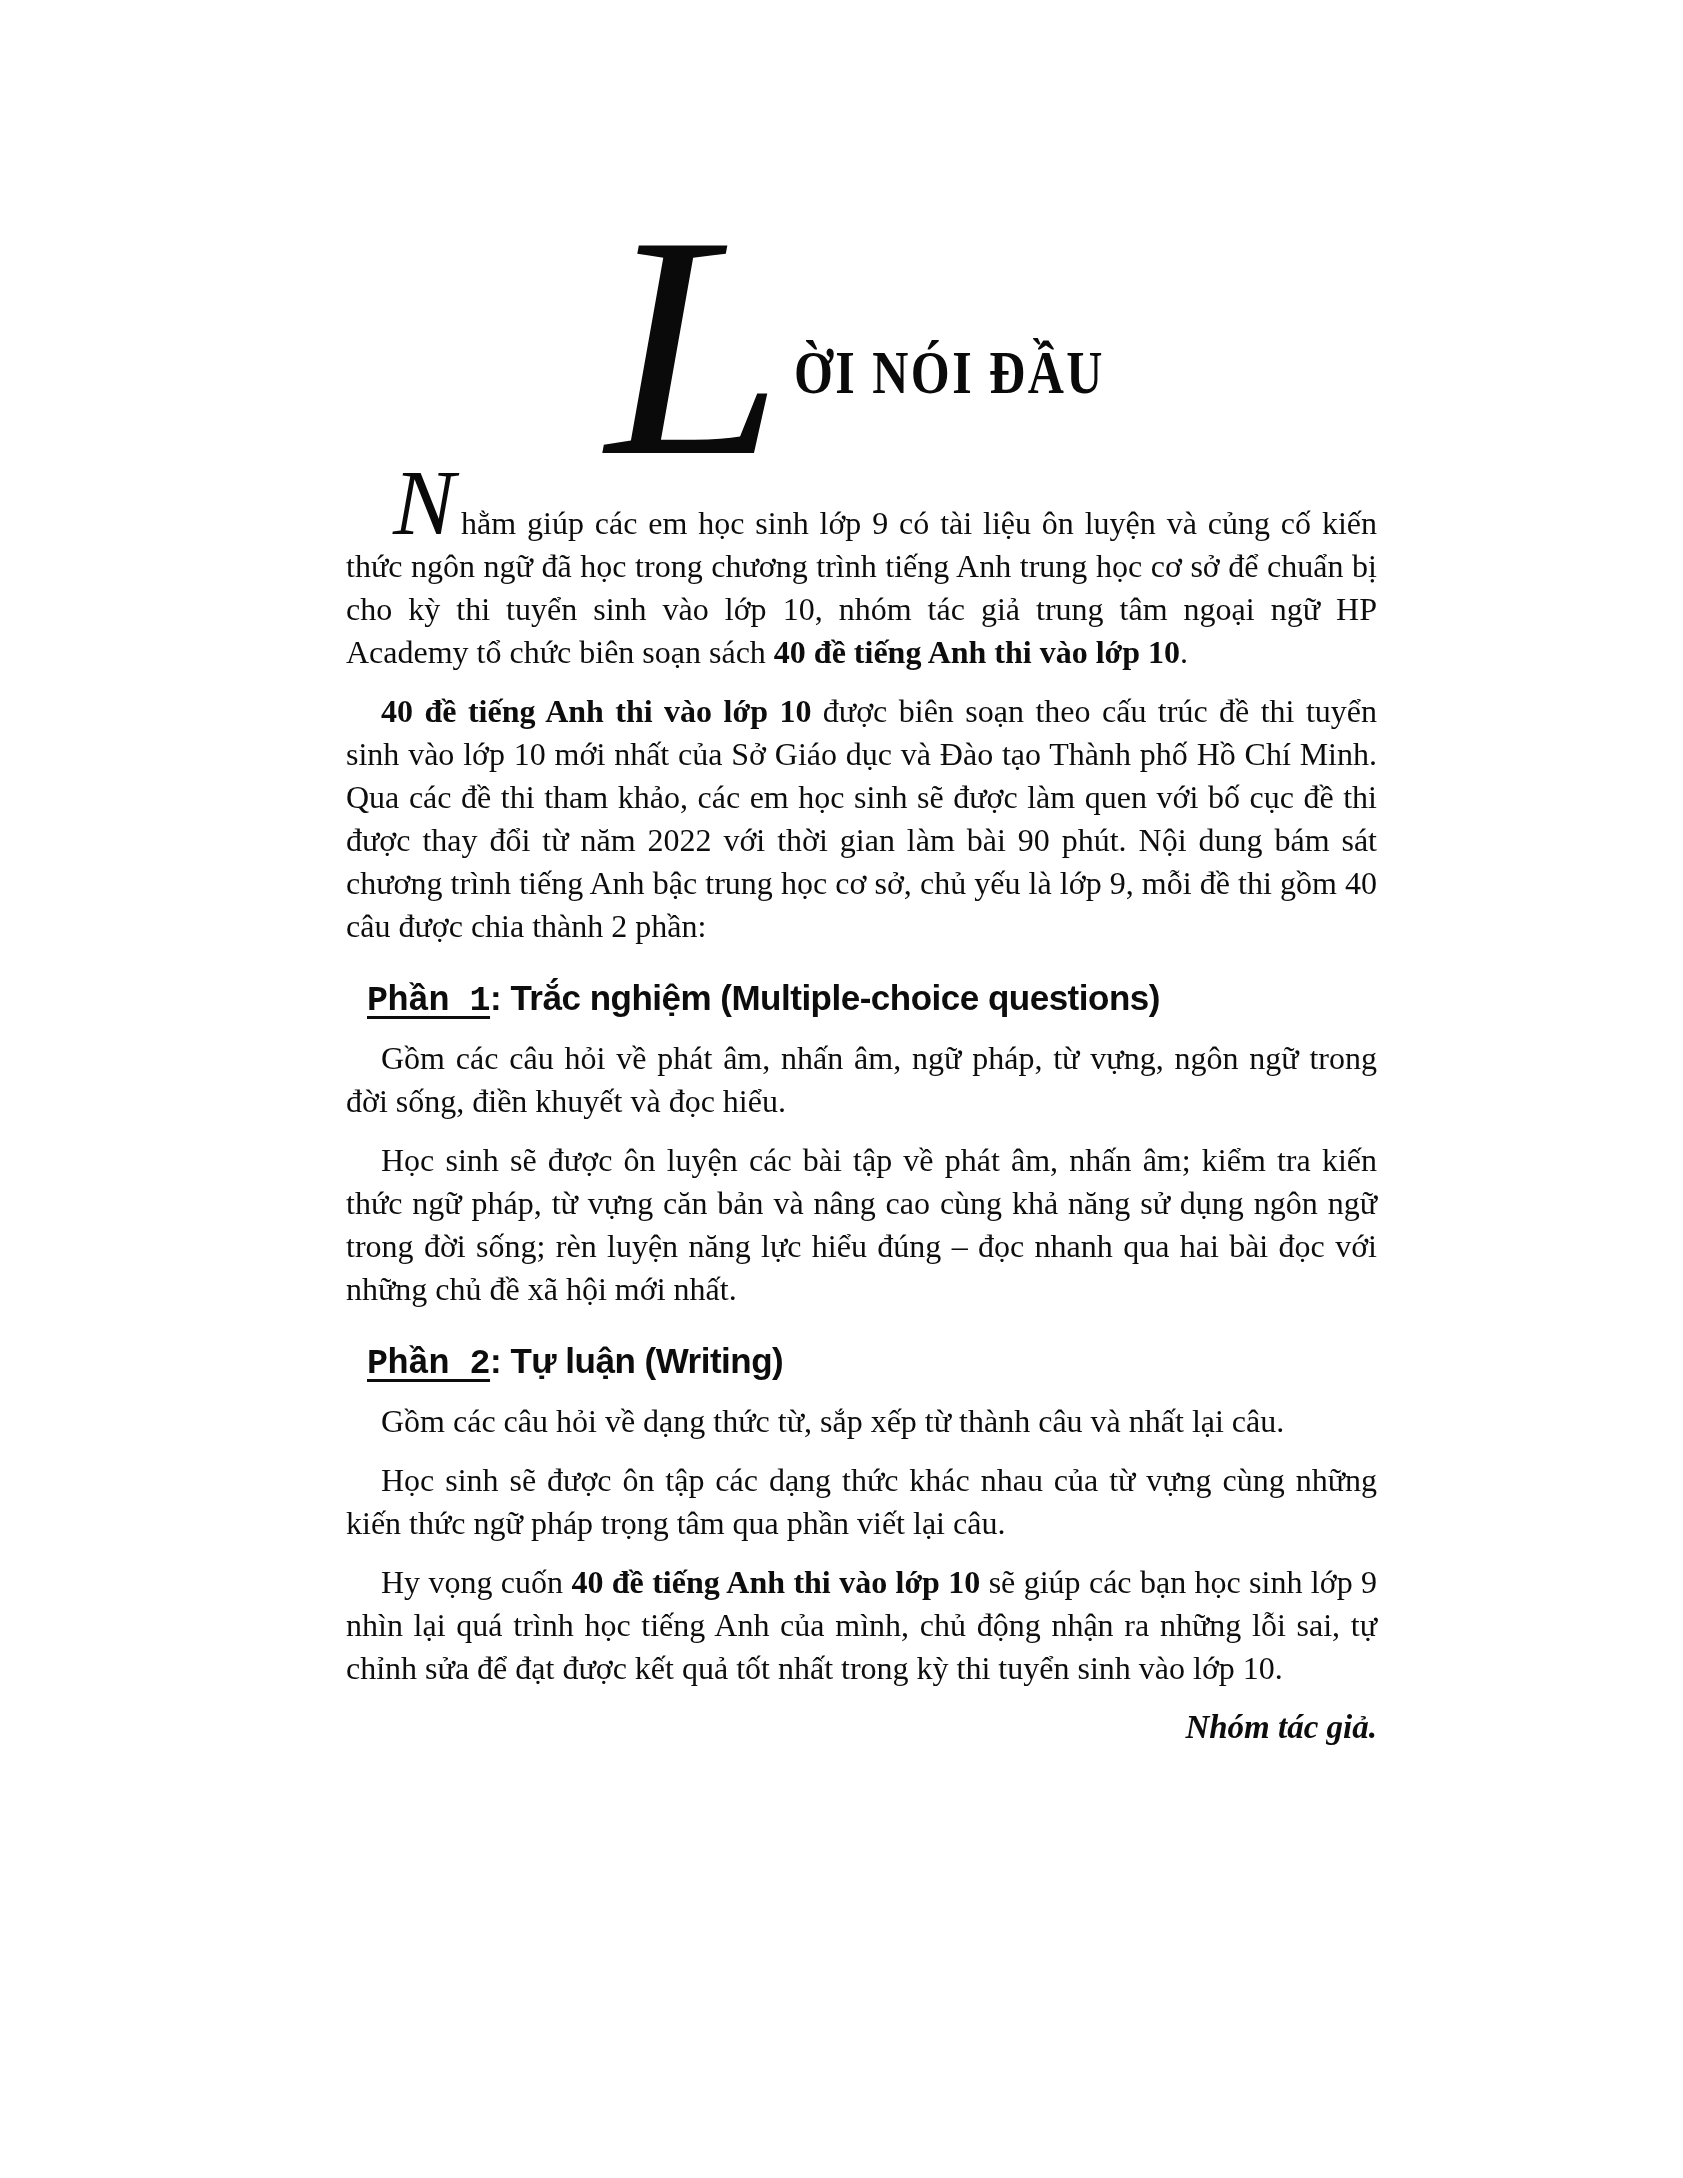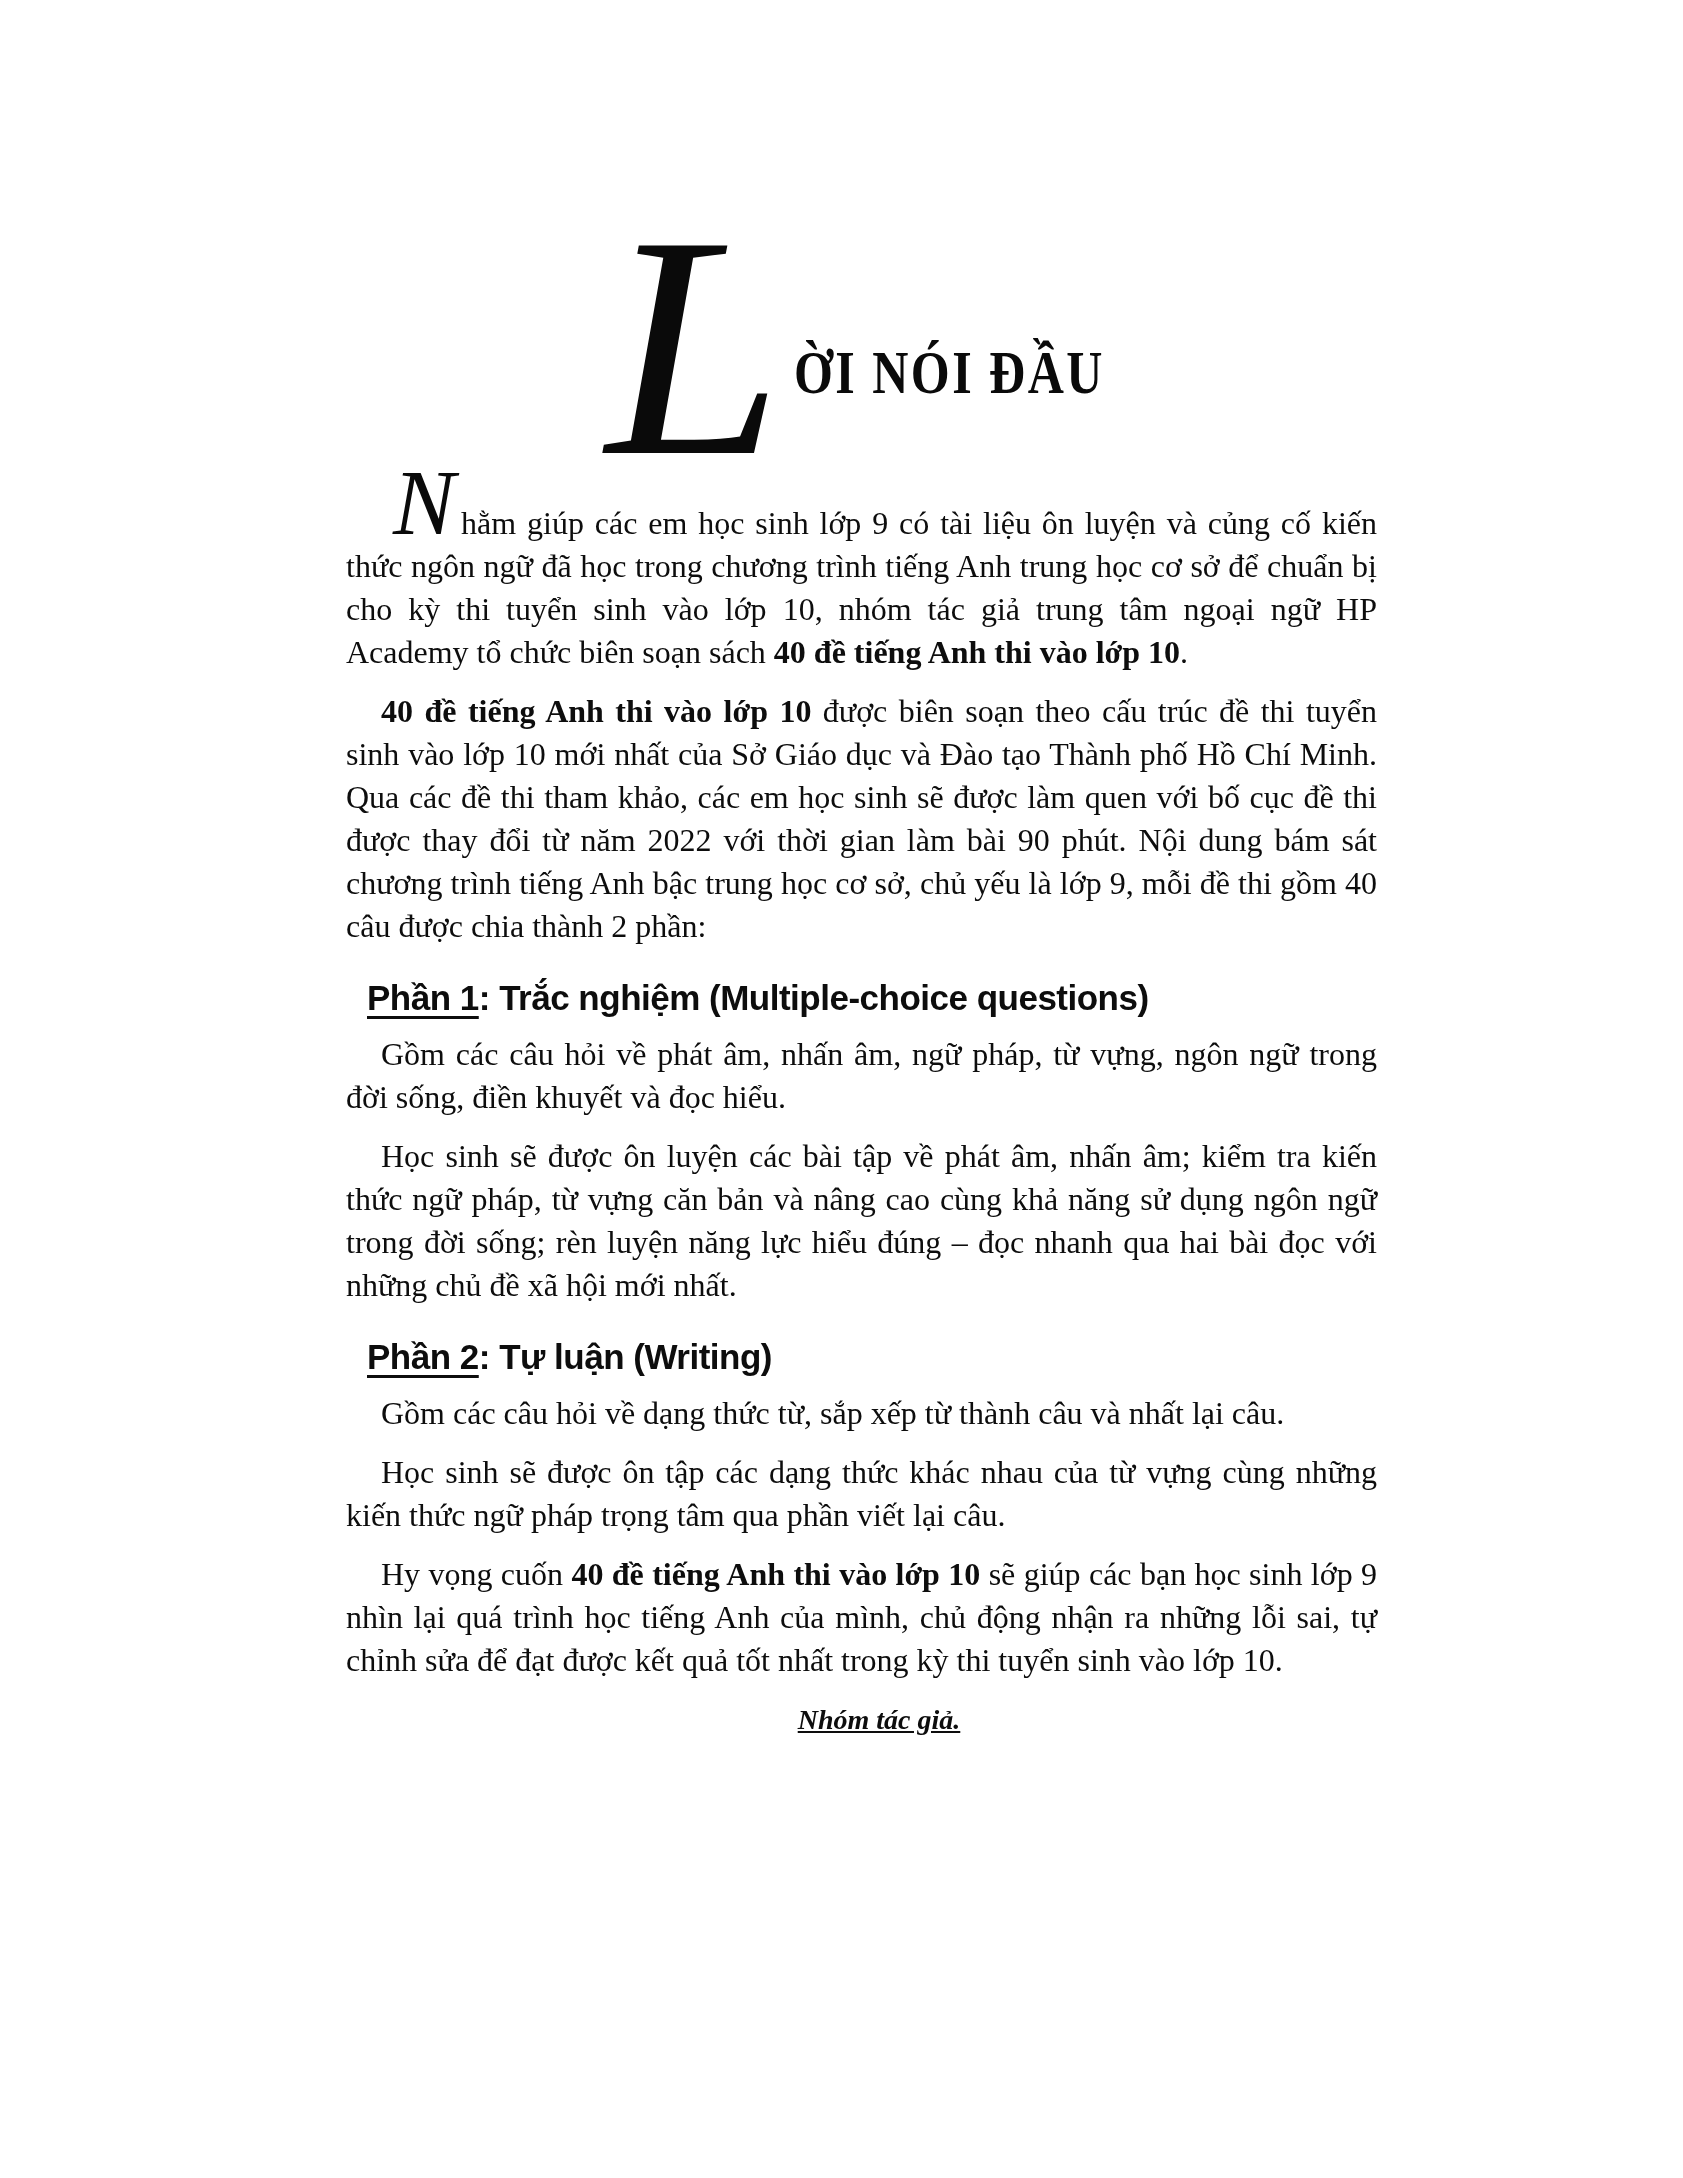--- a/index.html
+++ b/index.html
@@ -56,28 +56,28 @@
     margin:24px 0 10px 0;
     padding-left:37px;
     text-align:left;
     letter-spacing:-0.5px;
   }
   .seg-bold{font-weight:700;}
   .seg-underline{
     text-decoration:underline;
     text-decoration-thickness:2.5px;
     text-underline-offset:6px;
+    font-family:Liberation Mono, monospace;
   }
   .signature{
     margin:0;
-    text-align:center;
+    text-align:right;
     font-weight:700;font-style:italic;
-    font-size:28px;line-height:43px;
+    font-size:33px;line-height:43px;
     text-indent:0;
-    text-decoration:underline;
   }
 </style>
 </head>
 <body>
 
 <div class="page">
 
   <div class="title-wrap">
     <span class="title-initial">L</span>
     <span class="title-caps">ỜI NÓI ĐẦU</span>

